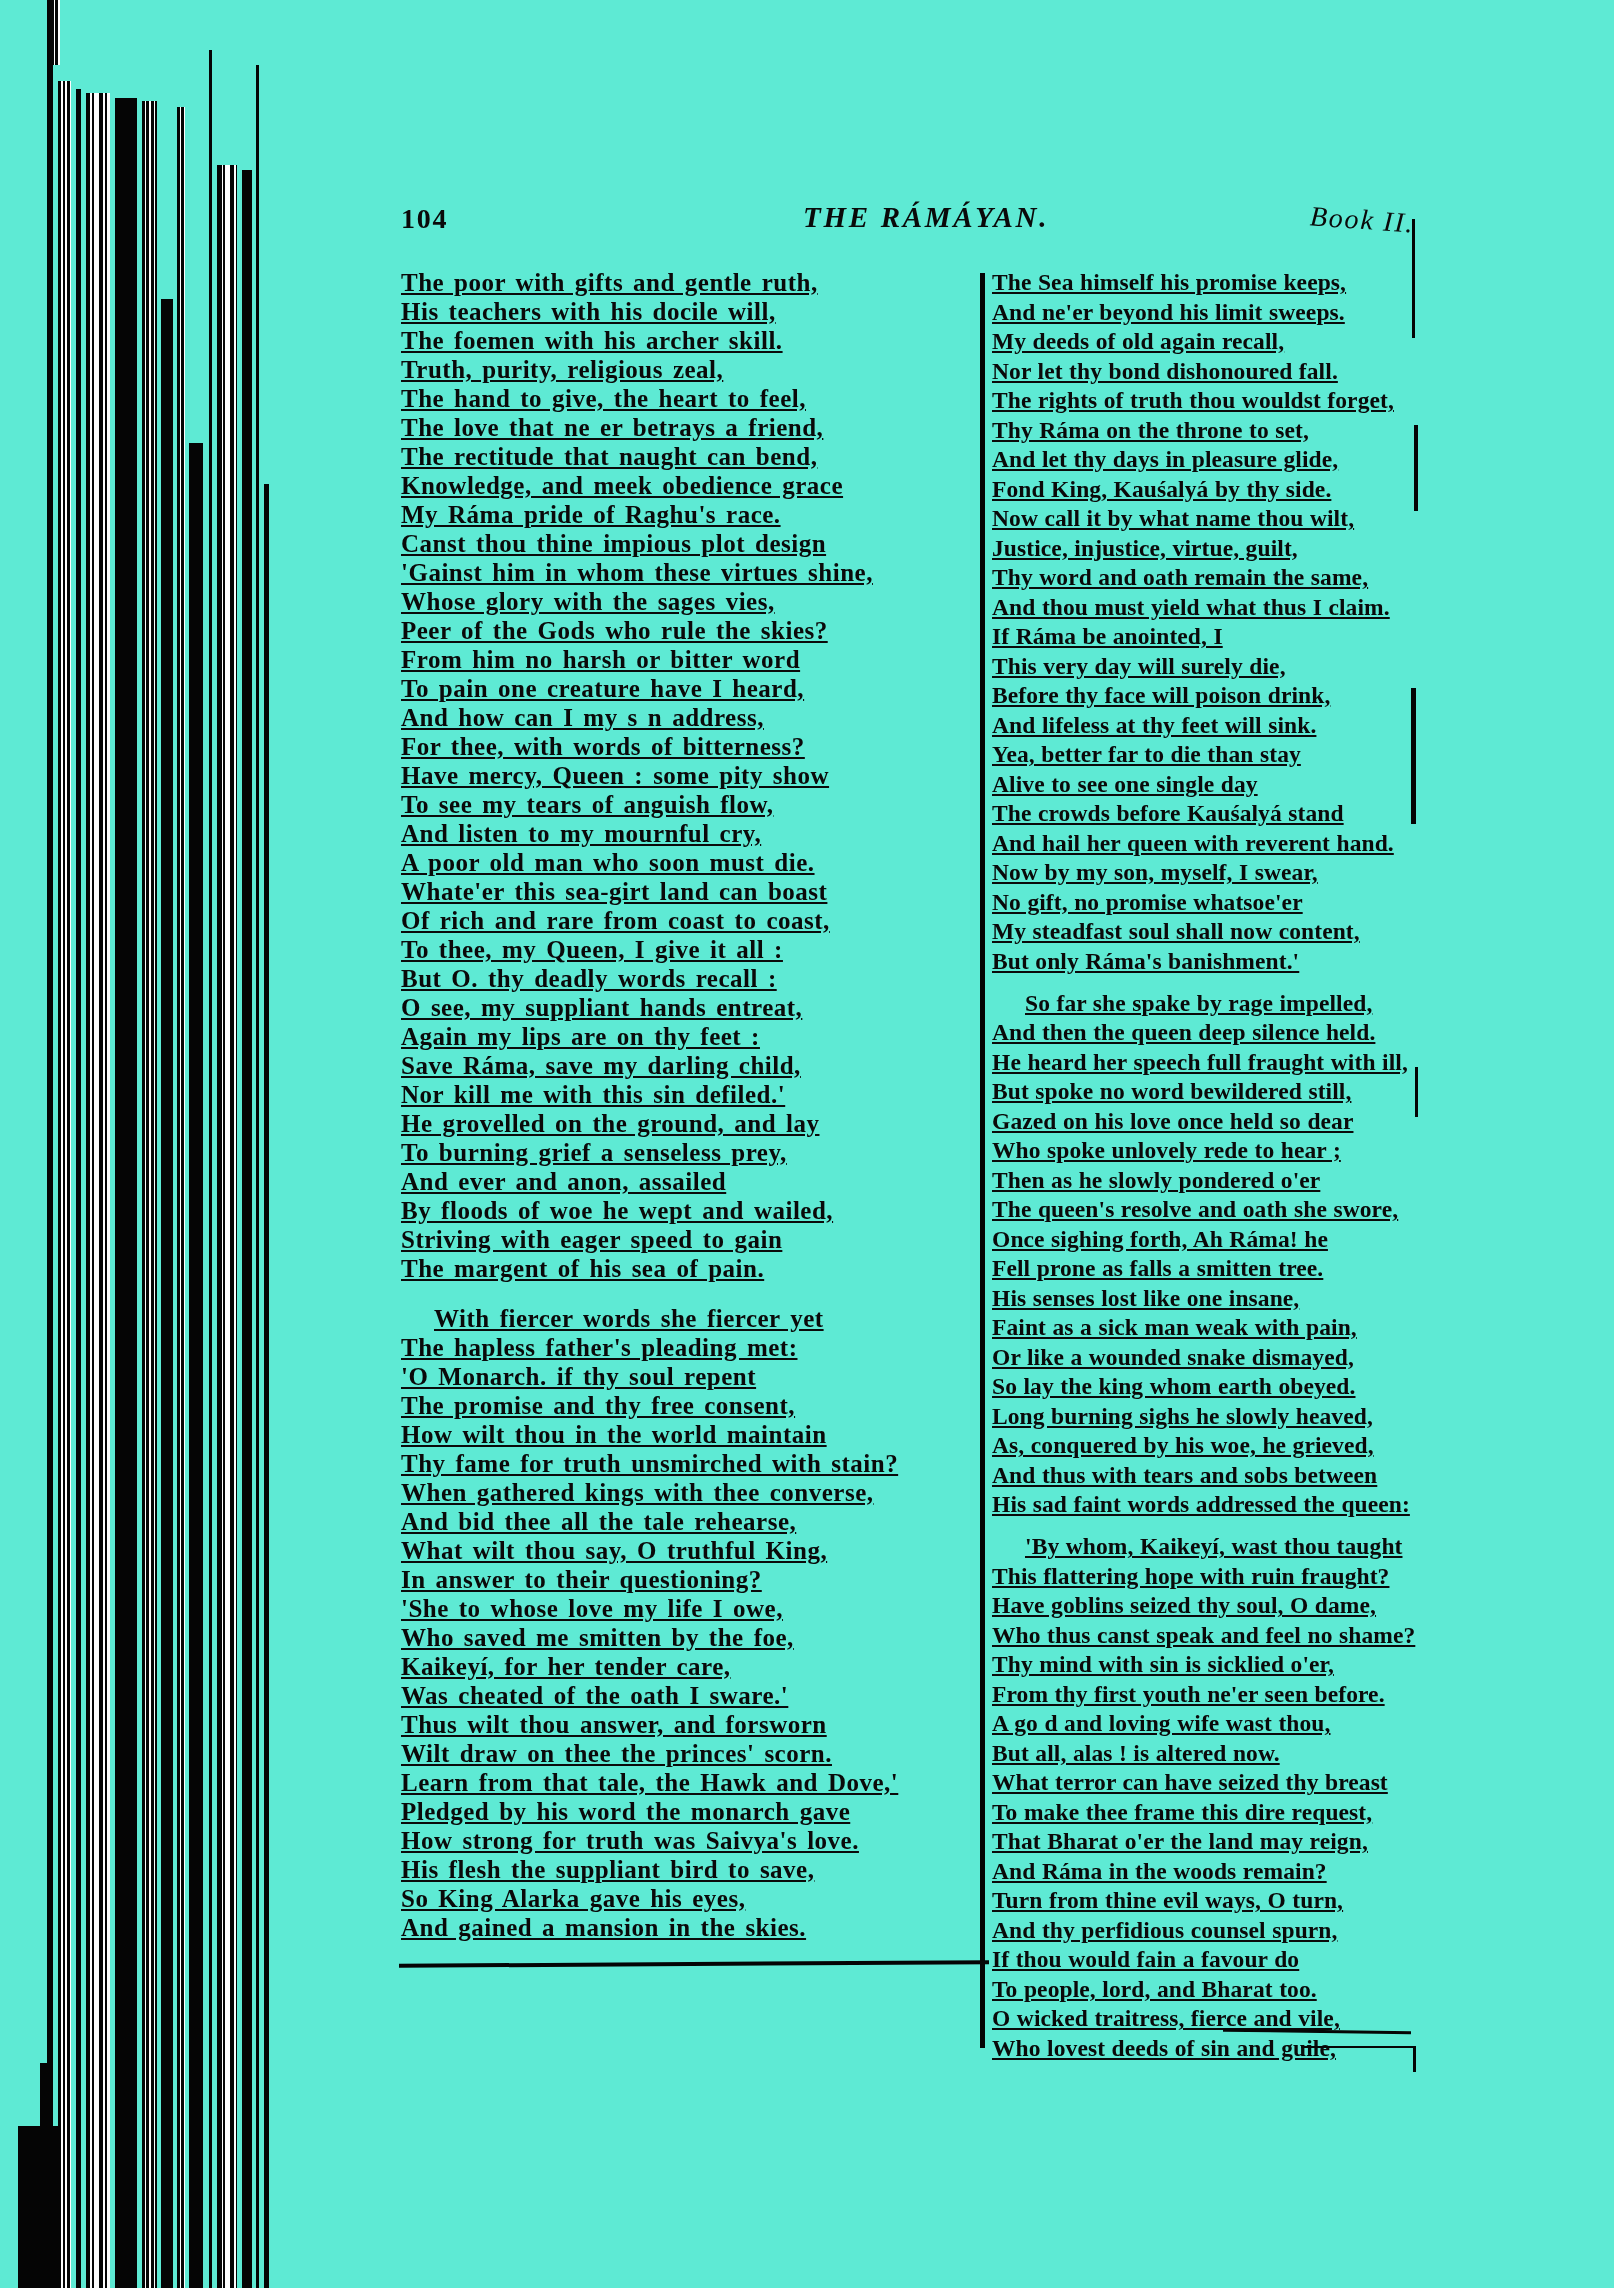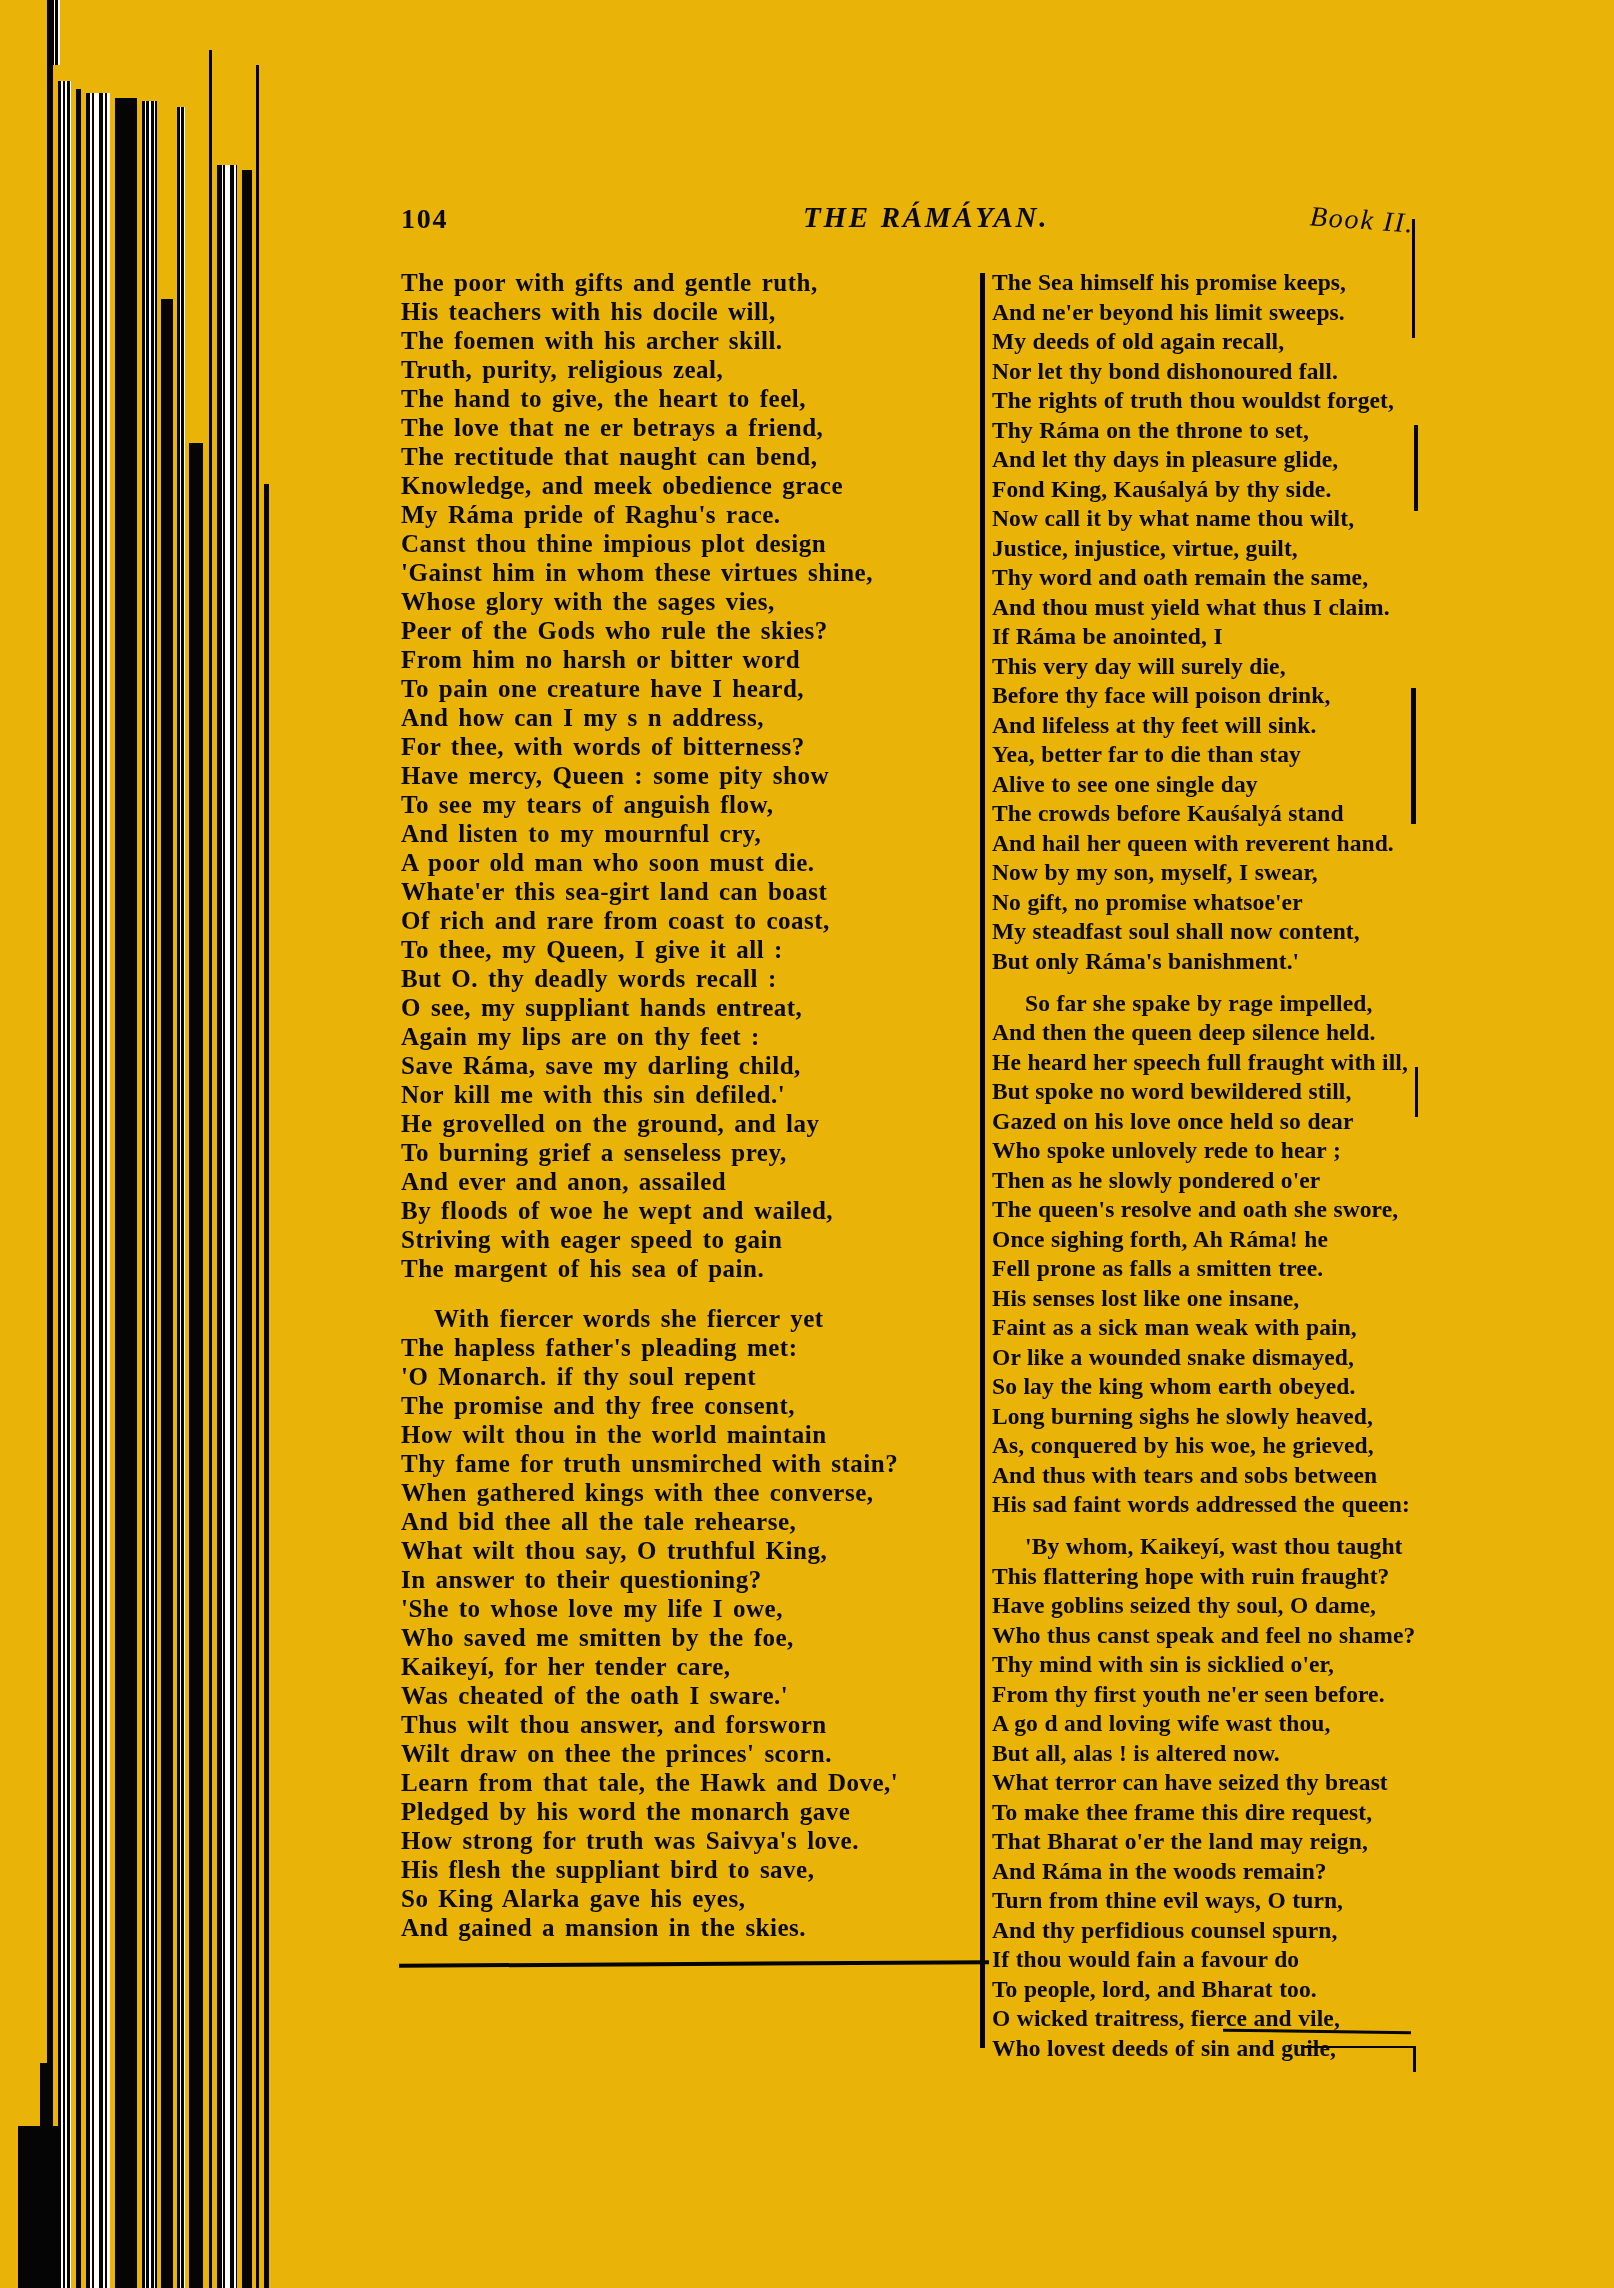--- a/index.html
+++ b/index.html
@@ -9,21 +9,21 @@
   }
   
   .bands .b{position:absolute;background:#050505;}
   .bands .b.s{background:repeating-linear-gradient(90deg,#050505 0 2.7px,#fdfdfd 2.7px 4.5px);}
   .bands .b.s2{background:repeating-linear-gradient(90deg,#050505 0 4.5px,#fdfdfd 4.5px 6.3px,#050505 6.3px 8.1px,#fdfdfd 8.1px 12.7px);}
   
   .page-number{position:absolute;left:401px;top:203px;font-size:28px;font-weight:bold;letter-spacing:1.8px;}
   .page-title{position:absolute;left:803px;top:201px;font-size:29px;font-weight:bold;font-style:italic;letter-spacing:2.7px;white-space:nowrap;}
   .book-label{position:absolute;left:1310px;top:204px;font-size:28px;font-style:italic;letter-spacing:1.8px;transform:rotate(4deg);white-space:nowrap;}
   
-  .col{position:absolute;top:268px;font-weight:bold;}
+  .col{position:absolute;top:268px;font-weight:bold;text-decoration:underline;}
   .col .line{white-space:nowrap;}
   .col-left{left:401px;width:586px;font-size:25px;line-height:29px;letter-spacing:0.5px;word-spacing:3.2px;}
   .col-right{left:992px;width:418px;font-size:23.5px;line-height:29.5px;letter-spacing:0.1px;word-spacing:0.5px;}
   .stanza + .stanza{margin-top:21px;}
   .col-right .stanza + .stanza{margin-top:12.7px;}
   .line.indent{text-indent:33px;}
   
   .col-divider{position:absolute;left:980px;top:273px;width:5.4px;height:1775px;background:#050505;}
   .edge-line{position:absolute;background:#050505;}
   
@@ -34,21 +34,21 @@
   .footnote sup{font-size:14.5px;font-weight:normal;}
   .footnote i{letter-spacing:0.5px;}
   .fn-line.italic-line{font-style:italic;}
   
   .artifact-underline-1{position:absolute;left:1223px;top:2030px;width:188px;height:2.7px;background:#050505;transform:rotate(0.8deg);}
   .artifact-underline-2{position:absolute;left:1301px;top:2046px;width:112px;height:23.5px;border-top:2.7px solid #050505;border-right:3.6px solid #050505;}
 </style>
 </head>
 <body>
 
-<div class="page" style="background: #eab308; color: rgb(10, 10, 10);">
+<div class="page" style="background: #5eead4; color: rgb(10, 10, 10);">
 
   <div class="bands">
     <div class="b s" style="left:51px;top:0;width:9px;height:65px"></div>
     <div class="b" style="left:47px;top:0;width:6.3px;height:2289px"></div>
     <div class="b s" style="left:58px;top:81px;width:12.7px;height:2207px"></div>
     <div class="b" style="left:76px;top:89px;width:4.5px;height:2200px"></div>
     <div class="b s2" style="left:86px;top:93px;width:23.5px;height:2195px"></div>
     <div class="b" style="left:115px;top:98px;width:22px;height:2191px"></div>
     <div class="b s" style="left:142px;top:101px;width:14.5px;height:2187px"></div>
     <div class="b" style="left:161px;top:299px;width:11.8px;height:1990px"></div>

